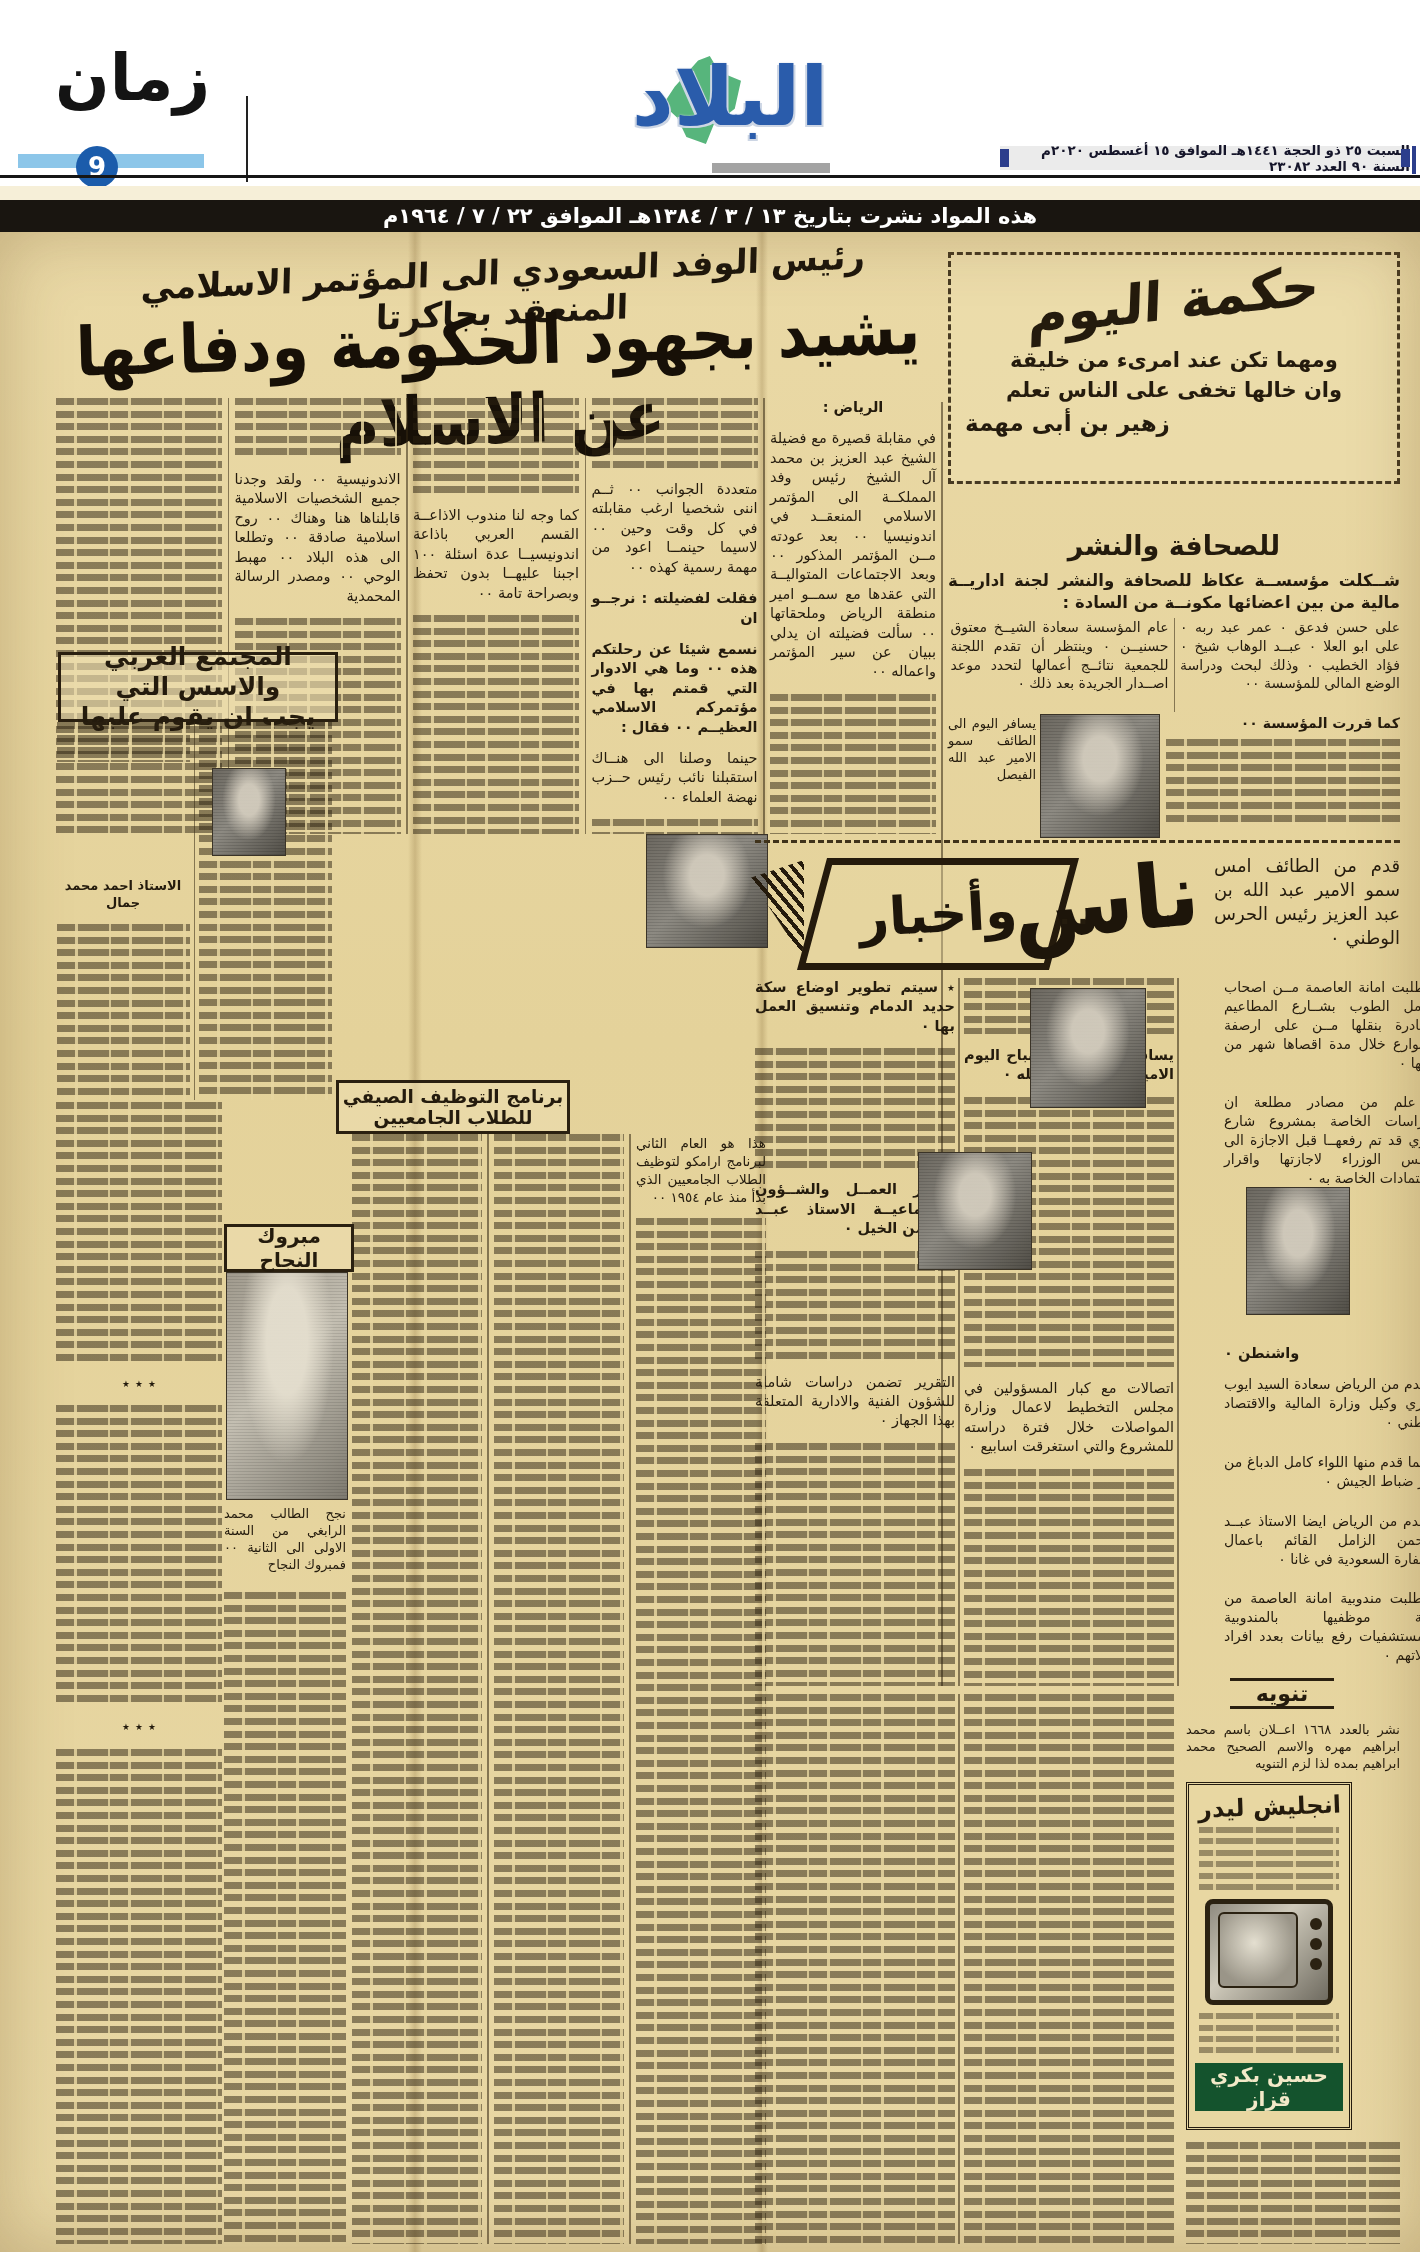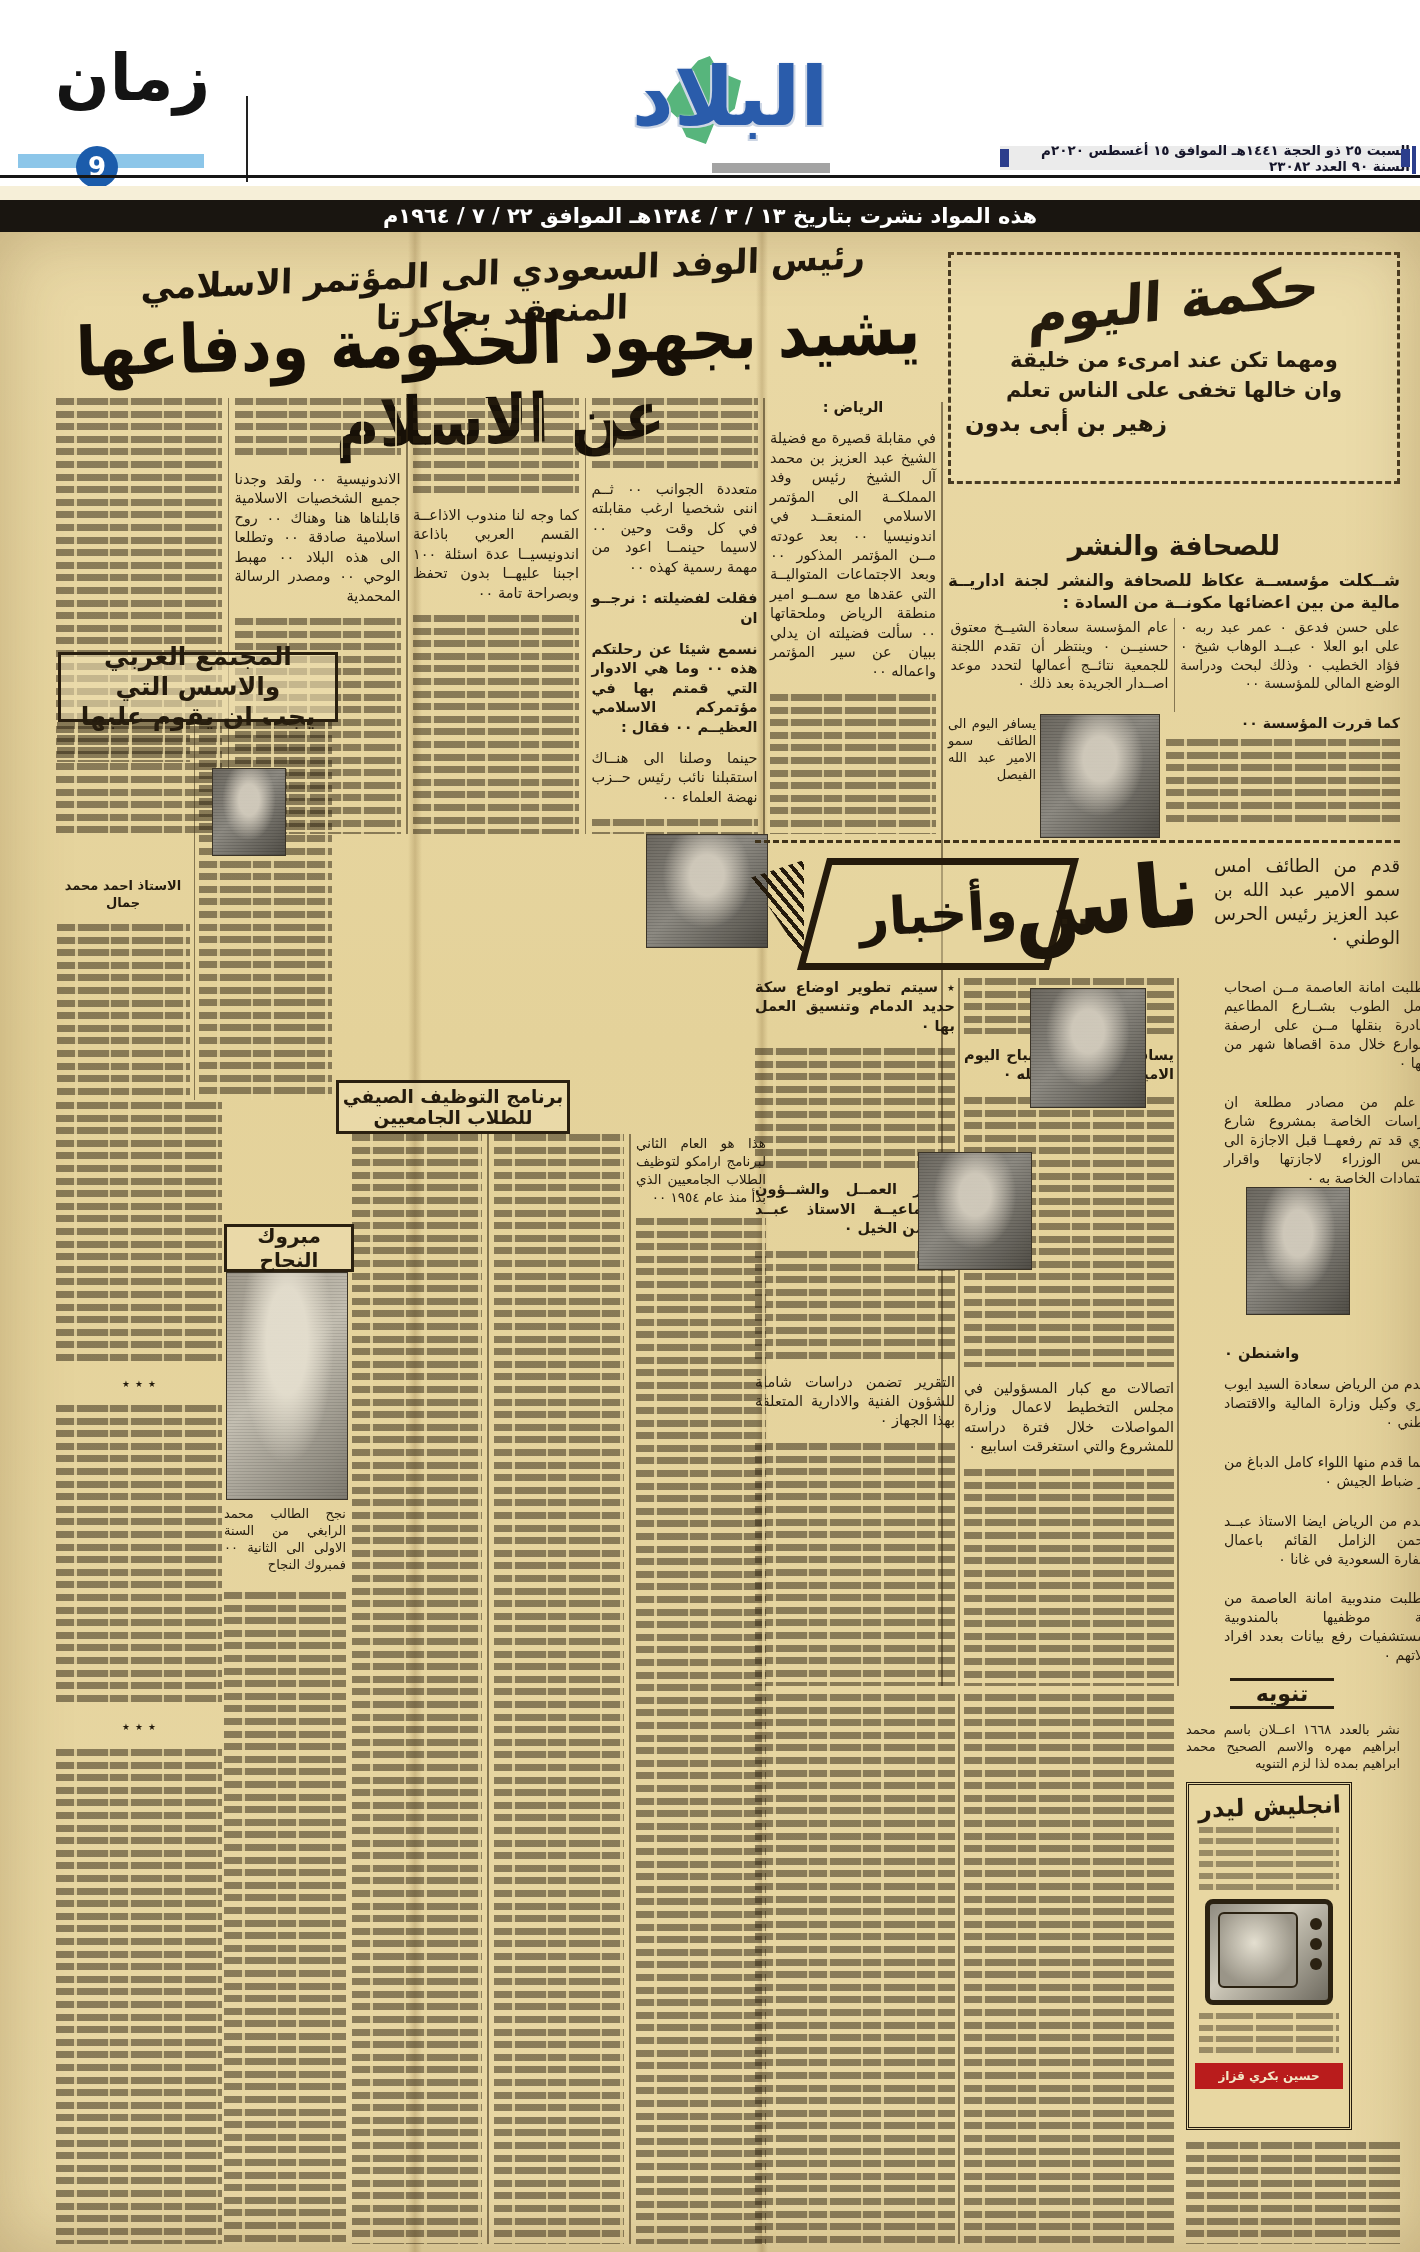--- a/index.html
+++ b/index.html
@@ -58,21 +58,21 @@
   .paratxt{font-size:52px;font-weight:900;transform:skewX(15deg) rotate(-3deg);color:#1d150a;}
   .hatch{background:repeating-linear-gradient(50deg,#241a0c 0 4px,rgba(0,0,0,0) 4px 9px);clip-path:polygon(100% 0,0 18%,100% 100%);}
   .item{font-size:14px;line-height:1.35;text-align:justify;margin-bottom:9px;}
   .item::before{content:"●";font-size:9px;margin-left:5px;color:#241b0d;}
   
   .adbox{border:3px double #241c10;background:#e8d7a2;display:flex;flex-direction:column;align-items:center;padding:8px 6px;box-sizing:border-box;}
   .adtitle{font-size:24px;font-weight:900;transform:rotate(-2deg);}
   .tv{border:5px solid #2b2212;border-radius:8px;background:linear-gradient(135deg,#8f8b80,#cfcabb 40%,#6f6b60);width:118px;height:96px;position:relative;margin-top:8px;}
   .tv .screen{position:absolute;left:8px;top:8px;width:76px;height:72px;border:2px solid #2b2212;border-radius:6px;background:radial-gradient(ellipse at 45% 40%,#e4dfd0,#9a9588 70%);}
   .tv .knob{position:absolute;right:6px;width:12px;height:12px;border-radius:50%;background:#2b2212;}
-  .adname{background:#b91c1c;color:#f3e9c8;font-size:12px;font-weight:bold;width:100%;text-align:center;padding:6px 0;margin-top:10px;}
+  .adname{background:#14532d;color:#f3e9c8;font-size:20px;font-weight:bold;width:100%;text-align:center;padding:0 0;margin-top:10px;}
   .tanhead{border-top:3px solid #2a2010;border-bottom:3px solid #2a2010;font-size:22px;font-weight:900;text-align:center;}
 </style>
 </head>
 <body>
 
 <div id="page">
 
   <div class="abs zaman" style="left:55px;top:46px;">زمان</div>
   <div class="abs bluebar" style="left:18px;top:154px;width:186px;height:14px;"></div>
   <div class="abs pageno" style="left:76px;top:146px;width:42px;height:42px;">9</div>
@@ -102,21 +102,21 @@
     <div class="abs fold" style="left:756px;top:0;width:12px;height:2020px;"></div>
     <div class="abs vline" style="left:941px;top:170px;width:2px;height:1284px;"></div>
 
     <div class="abs callig kicker" style="left:95px;top:20px;width:815px;">رئيس الوفد السعودي الى المؤتمر الاسلامي المنعقد بجاكرتا</div>
     <div class="abs callig mainhead" style="left:58px;top:78px;width:882px;">يشيد بجهود الحكومة ودفاعها عن الاسلام</div>
 
     <div class="abs dashbox" style="left:948px;top:20px;width:452px;height:232px;box-sizing:border-box;padding:10px 14px;">
       <div class="hikt" style="text-align:center;margin-top:4px;">حكمة اليوم</div>
       <div class="verse" style="text-align:center;margin-top:16px;">ومهما تكن عند امرىء من خليقة</div>
       <div class="verse" style="text-align:center;margin-top:6px;">وان خالها تخفى على الناس تعلم</div>
-      <div class="bold" style="font-size:23px;text-align:left;margin-top:8px;">زهير بن أبى بدون</div>
+      <div class="bold" style="font-size:23px;text-align:left;margin-top:8px;">زهير بن أبى مهمة</div>
     </div>
 
     <div class="abs bt bold" style="left:948px;top:338px;width:452px;font-size:16.5px;">شــكلت مؤسســة عكاظ للصحافة والنشر لجنة اداريــة مالية من بين اعضائها مكونــة من السادة :</div>
     <div class="abs bold" style="left:948px;top:298px;width:452px;font-size:27px;text-align:center;">للصحافة والنشر</div>
     <div class="abs cols" style="left:948px;top:386px;width:452px;height:94px;">
       <div class="col" style="width:220px;">
         <div class="bt" style="font-size:14px;">على حسن فدعق ٠ عمر عبد ربه ٠ على ابو العلا ٠ عبــد الوهاب شيخ ٠ فؤاد الخطيب ٠ وذلك لبحث ودراسة الوضع المالي للمؤسسة ٠٠</div>
       </div>
       <div class="vline" style="width:1.5px;margin:0 5px;"></div>
       <div class="col" style="width:218px;">

